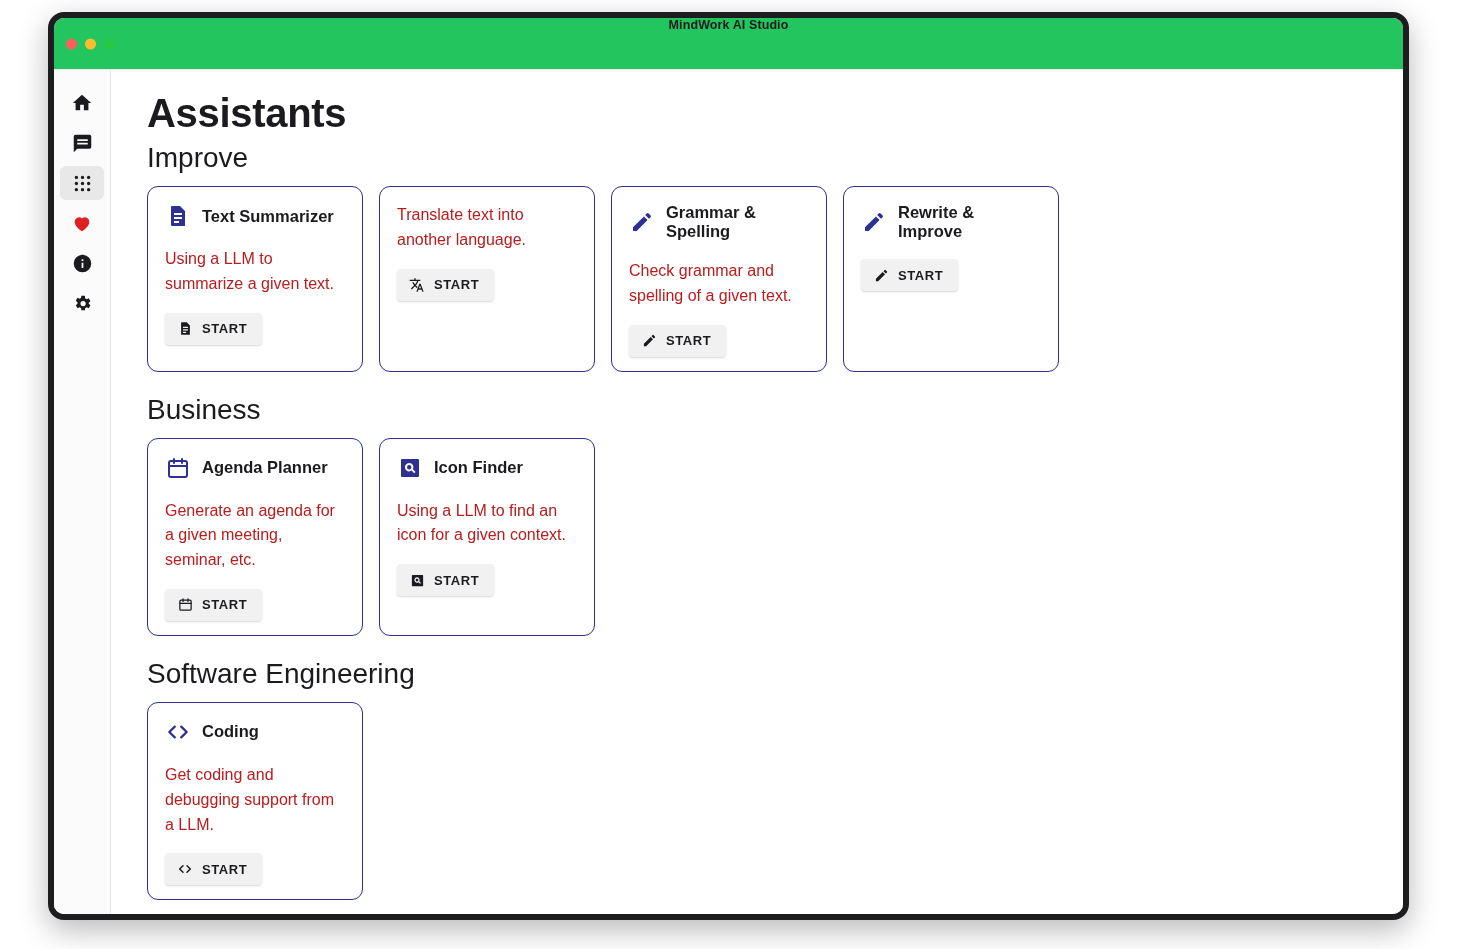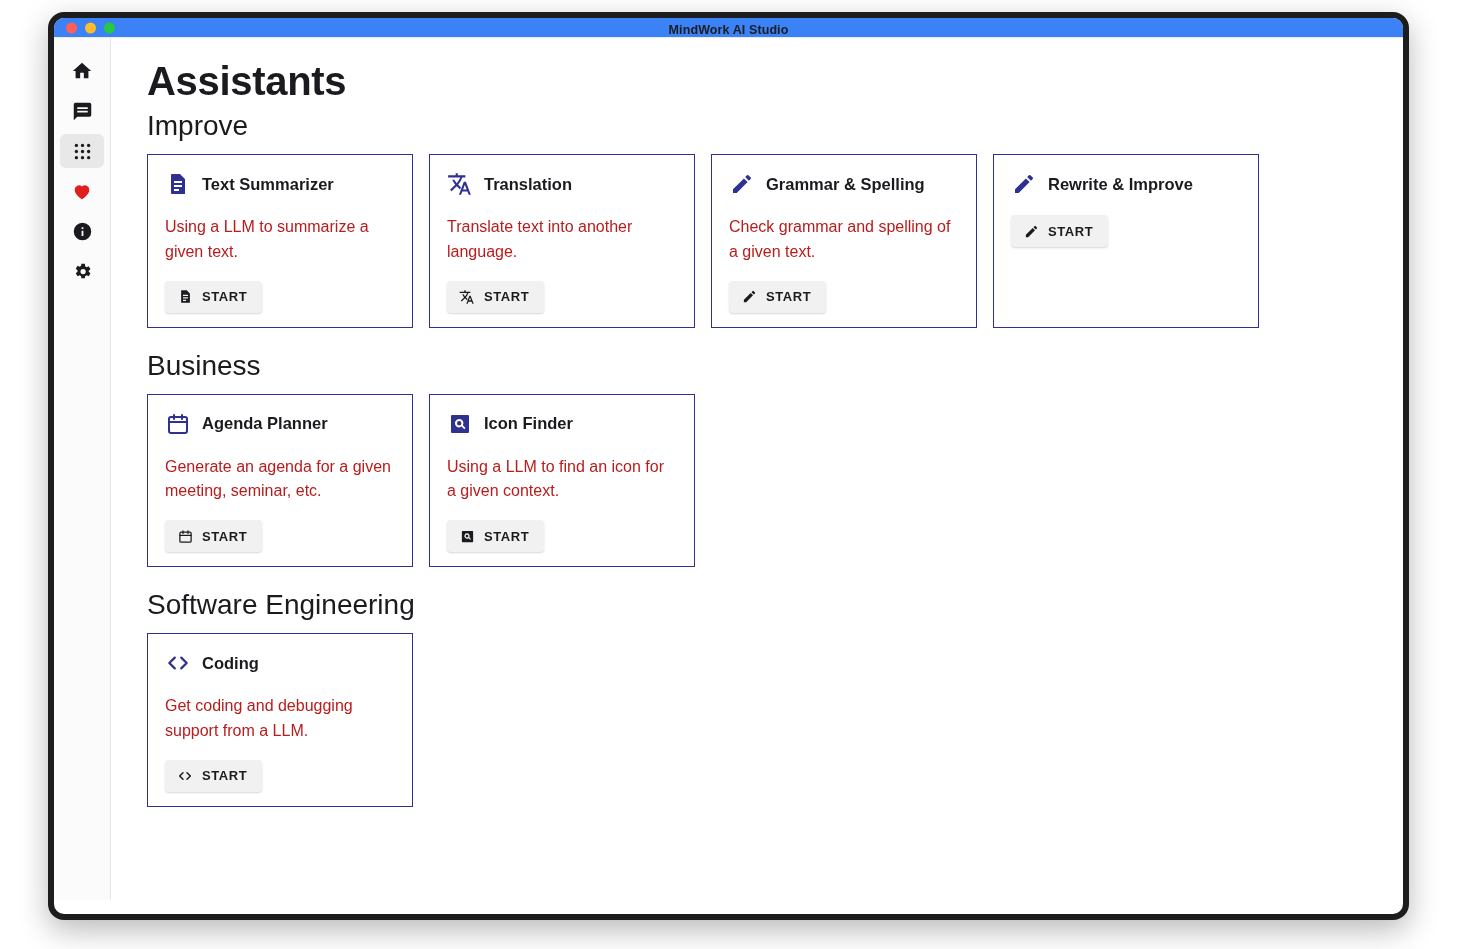--- a/index.html
+++ b/index.html
@@ -13,25 +13,25 @@
     left: 48px; top: 12px;
     width: 1361px; height: 908px;
     background: #ffffff;
     border: 6px solid #1d1d1f;
     border-radius: 16px;
     overflow: hidden;
     box-shadow: 0 10px 30px rgba(0,0,0,0.28);
   }
   #titlebar {
     position: relative;
-    height: 20px;
-    background: #3b82f6;
+    height: 52px;
+    background: #22c55e;
     border-bottom: 1px solid #ececec;
     display: flex;
-    align-items: flex-end;
+    align-items: flex-start;
     justify-content: center;
   }
   #traffic-lights {
     position: absolute;
     left: 12px; top: 50%;
     transform: translateY(-50%);
     display: flex;
     gap: 8px;
   }
   .traffic-light { width: 11px; height: 11px; border-radius: 50%; display: block; }
@@ -88,23 +88,23 @@
     margin: 6px 0 12px 0;
   }
   .section-title.tight { margin-top: 2px; }
   .card-row {
     display: flex;
     gap: 16px;
     margin-bottom: 22px;
     flex-wrap: wrap;
   }
   .card {
-    width: 266px;
+    width: 216px;
     border: 1.5px solid #2e3192;
-    border-radius: 0;
+    border-radius: 11px;
     background: #ffffff;
     padding: 16px 17px 14px 17px;
     display: flex;
     flex-direction: column;
   }
   .card-head {
     display: flex;
     align-items: center;
     gap: 11px;
     margin-bottom: 18px;
@@ -232,28 +232,20 @@
             <span class="btn-icon">
               <svg width="15" height="15" viewBox="0 0 24 24" fill="#1b1b1f">
                   <path d="M6 2h8l5 5v15H6a1 1 0 0 1-1-1V3a1 1 0 0 1 1-1zm2 7v2h8V9H8zm0 4v2h8v-2H8zm0 4v2h5v-2H8z"></path>
                 </svg>
             </span>
             <span>START</span>
           </button>
         </div>
 
         <div class="card">
-          <div class="card-head">
-            <span class="card-icon">
-              <svg width="26" height="26" viewBox="0 0 24 24" fill="#2e3192">
-                  <path d="M12.9 15l-2.5-2.4.03-.03A17.5 17.5 0 0 0 14.1 6H17V4h-7V2H8v2H1v2h11.2A15.6 15.6 0 0 1 9 11.2 15.6 15.6 0 0 1 6.8 8H4.8A17.6 17.6 0 0 0 7.6 12.6L2.8 17.3 4.2 18.7 9 14l3 3 .9-2zM17.5 10h-2L11 22h2l1.1-3h4.8l1.1 3h2l-4.5-12zm-2.6 7l1.6-4.3 1.6 4.3h-3.2z"></path>
-                </svg>
-            </span>
-            <span class="card-title">Translation</span>
-          </div>
           <div class="card-desc">Translate text into another language.</div>
           <button class="start-btn">
             <span class="btn-icon">
               <svg width="16" height="16" viewBox="0 0 24 24" fill="#1b1b1f">
                   <path d="M12.9 15l-2.5-2.4.03-.03A17.5 17.5 0 0 0 14.1 6H17V4h-7V2H8v2H1v2h11.2A15.6 15.6 0 0 1 9 11.2 15.6 15.6 0 0 1 6.8 8H4.8A17.6 17.6 0 0 0 7.6 12.6L2.8 17.3 4.2 18.7 9 14l3 3 .9-2zM17.5 10h-2L11 22h2l1.1-3h4.8l1.1 3h2l-4.5-12zm-2.6 7l1.6-4.3 1.6 4.3h-3.2z"></path>
                 </svg>
             </span>
             <span>START</span>
           </button>
         </div>

